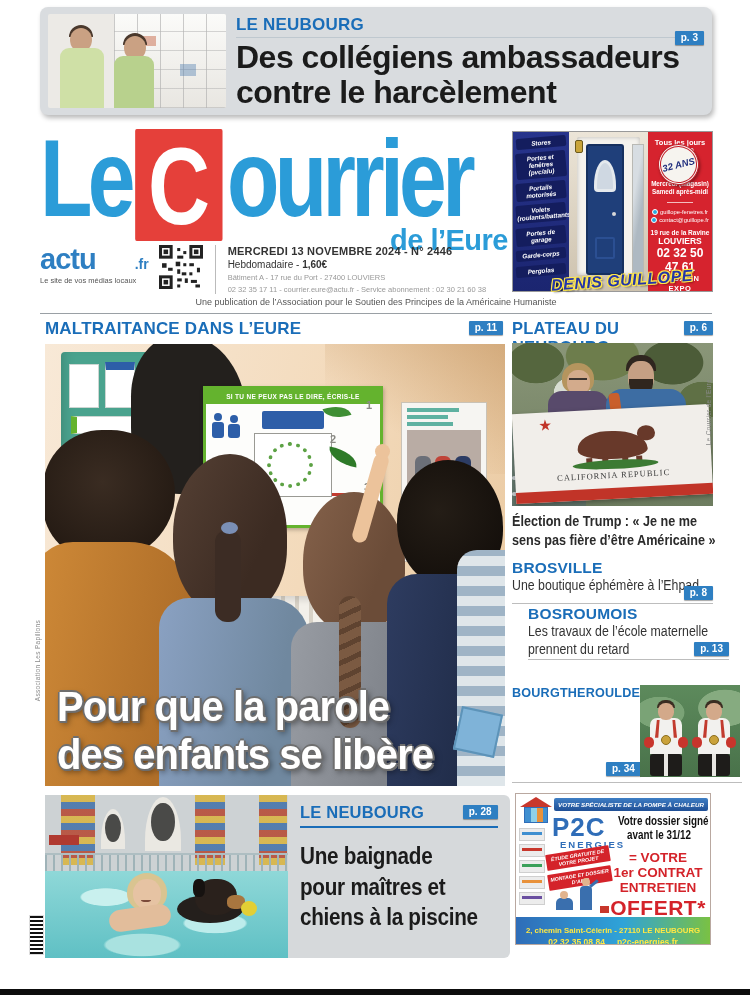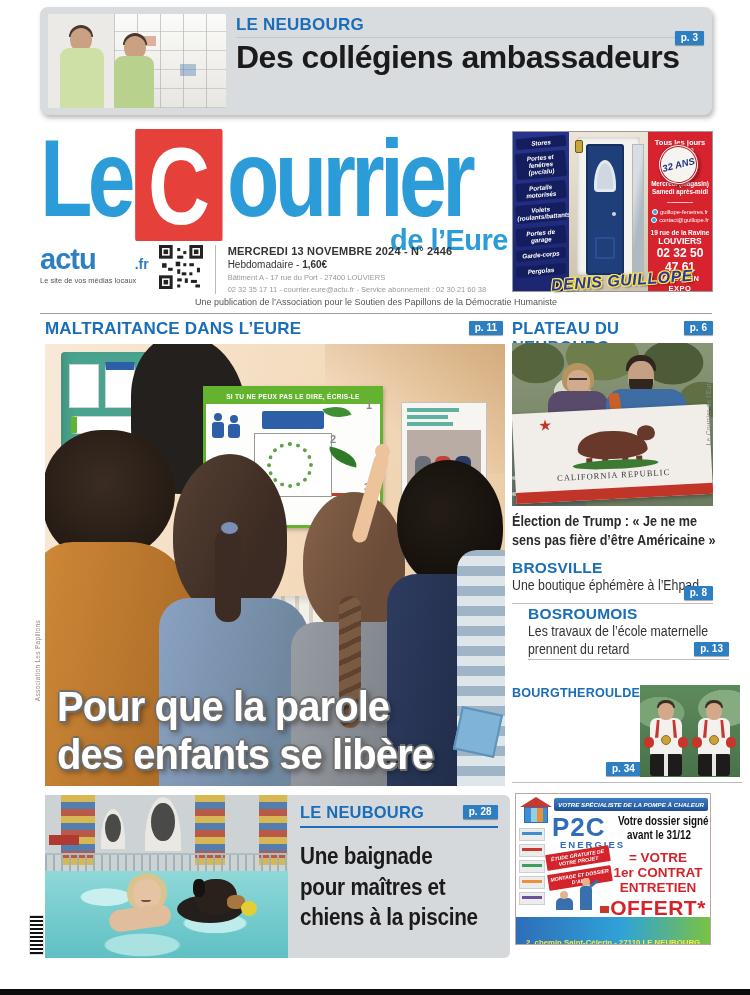--- a/index.html
+++ b/index.html
@@ -251,21 +251,21 @@
   .pl4::after{ background:#e8913a; } .pl5::after{ background:#6a4fa0; }
   .p2c-badge { position:absolute; width:64px; background:#d4232a; color:#fff; font-size:5.2px; font-weight:bold; font-style:italic;
                text-align:center; padding:2px 1px; transform:rotate(-9deg); line-height:1.2; border-radius:1px; }
   .p2c-worker1 { position:absolute; left:64px; top:92px; width:12px; height:24px; background:#3a6fae; border-radius:4px 4px 0 0; }
   .p2c-worker1::before { content:""; position:absolute; left:2px; top:-8px; width:8px; height:8px; background:#e2b48e; border-radius:50%; }
   .p2c-worker1::after { content:""; position:absolute; left:9px; top:-4px; width:10px; height:3px; background:#3a6fae; transform:rotate(-40deg); }
   .p2c-worker2 { position:absolute; left:40px; top:104px; width:17px; height:12px; background:#3a6fae; border-radius:5px 5px 0 0; }
   .p2c-worker2::before { content:""; position:absolute; left:4px; top:-7px; width:8px; height:8px; background:#e2b48e; border-radius:50%; }
   .p2c-box { position:absolute; left:84px; top:112px; width:9px; height:7px; background:#c8372c; }
   .p2c-bottom { position:absolute; left:0; right:0; bottom:0; height:27px; text-align:center;
-                background:linear-gradient(90deg,#2f6db8,#2fa3d8 55%,#7ac143); color:#ffe843; font-weight:bold; padding-top:21px; }
+                background:linear-gradient(90deg,#2f6db8,#2fa3d8 55%,#7ac143); color:#ffe843; font-weight:bold; padding-top:9px; }
   .p2c-addr { font-size:7.8px; }
   .p2c-tel { font-size:8.5px; margin-top:2px; display:flex; justify-content:center; gap:12px; }
 
   .barcode { position:absolute; left:30px; top:916px; width:13px; height:38px;
              background:repeating-linear-gradient(180deg,#111 0 2px,#fff 2px 4px); outline:1px solid #ddd; }
   .bottom-strip { position:absolute; left:0; right:0; bottom:0; height:6px; background:#0d0d0d; }
 </style>
 </head>
 <body>
 
@@ -287,20 +287,21 @@
           <div class="body"></div>
       </div>
     </div>
     <div class="banner-right">
       <div class="banner-secrow">
         <span class="sec">LE NEUBOURG</span>
         <span class="badge">p. 3</span>
       </div>
       <div class="banner-headline">
         <div>Des collégiens ambassadeurs</div>
+        <div>contre le harcèlement</div>
       </div>
     </div>
   </div>
 
   <div class="masthead">
     <div class="mast-title">
       <span>Le</span><span class="mast-c">C</span><span>ourrier</span>
     </div>
     <div class="mast-sub">de l’Eure</div>
     <div class="info-row">
@@ -340,21 +341,21 @@
         </g>
       </svg>
       <div class="datecol">
         <div class="dateline">MERCREDI 13 NOVEMBRE 2024 - N° 2446</div>
         <div class="hebdo"><span>Hebdomadaire - </span><b>1,60€</b></div>
         <div class="addr">Bâtiment A - 17 rue du Port - 27400 LOUVIERS</div>
         <div class="addr">02 32 35 17 11 - courrier.eure@actu.fr - Service abonnement : 02 30 21 60 38</div>
       </div>
     </div>
   </div>
-  <div class="pub-row">Une publication de l’Association pour le Soutien des Papillons de la Démocratie Humaniste</div>
+  <div class="pub-row">Une publication de l’Association pour le Soutien des Principes de la Américaine Humaniste</div>
 
   <div class="gad">
     <div class="g-left">
       <div class="g-serv">Stores</div>
       <div class="g-serv">Portes et fenêtres (pvc/alu)</div>
       <div class="g-serv">Portails motorisés</div>
       <div class="g-serv">Volets (roulants/battants)</div>
       <div class="g-serv">Portes de garage</div>
       <div class="g-serv">Garde-corps</div>
       <div class="g-serv">Pergolas</div>

